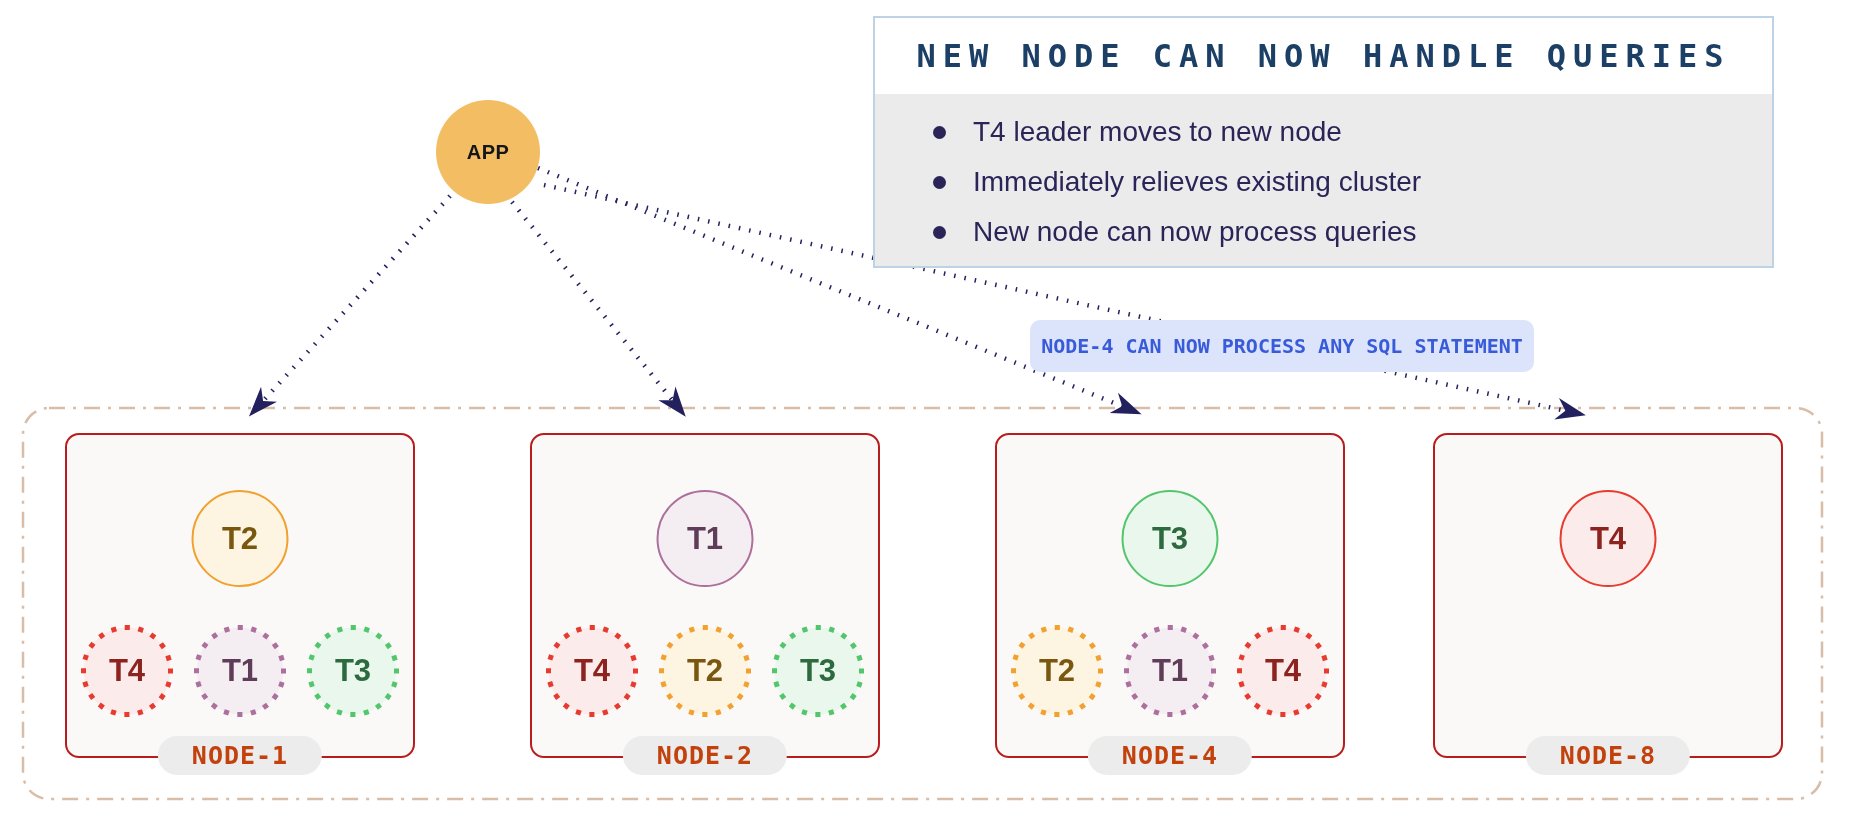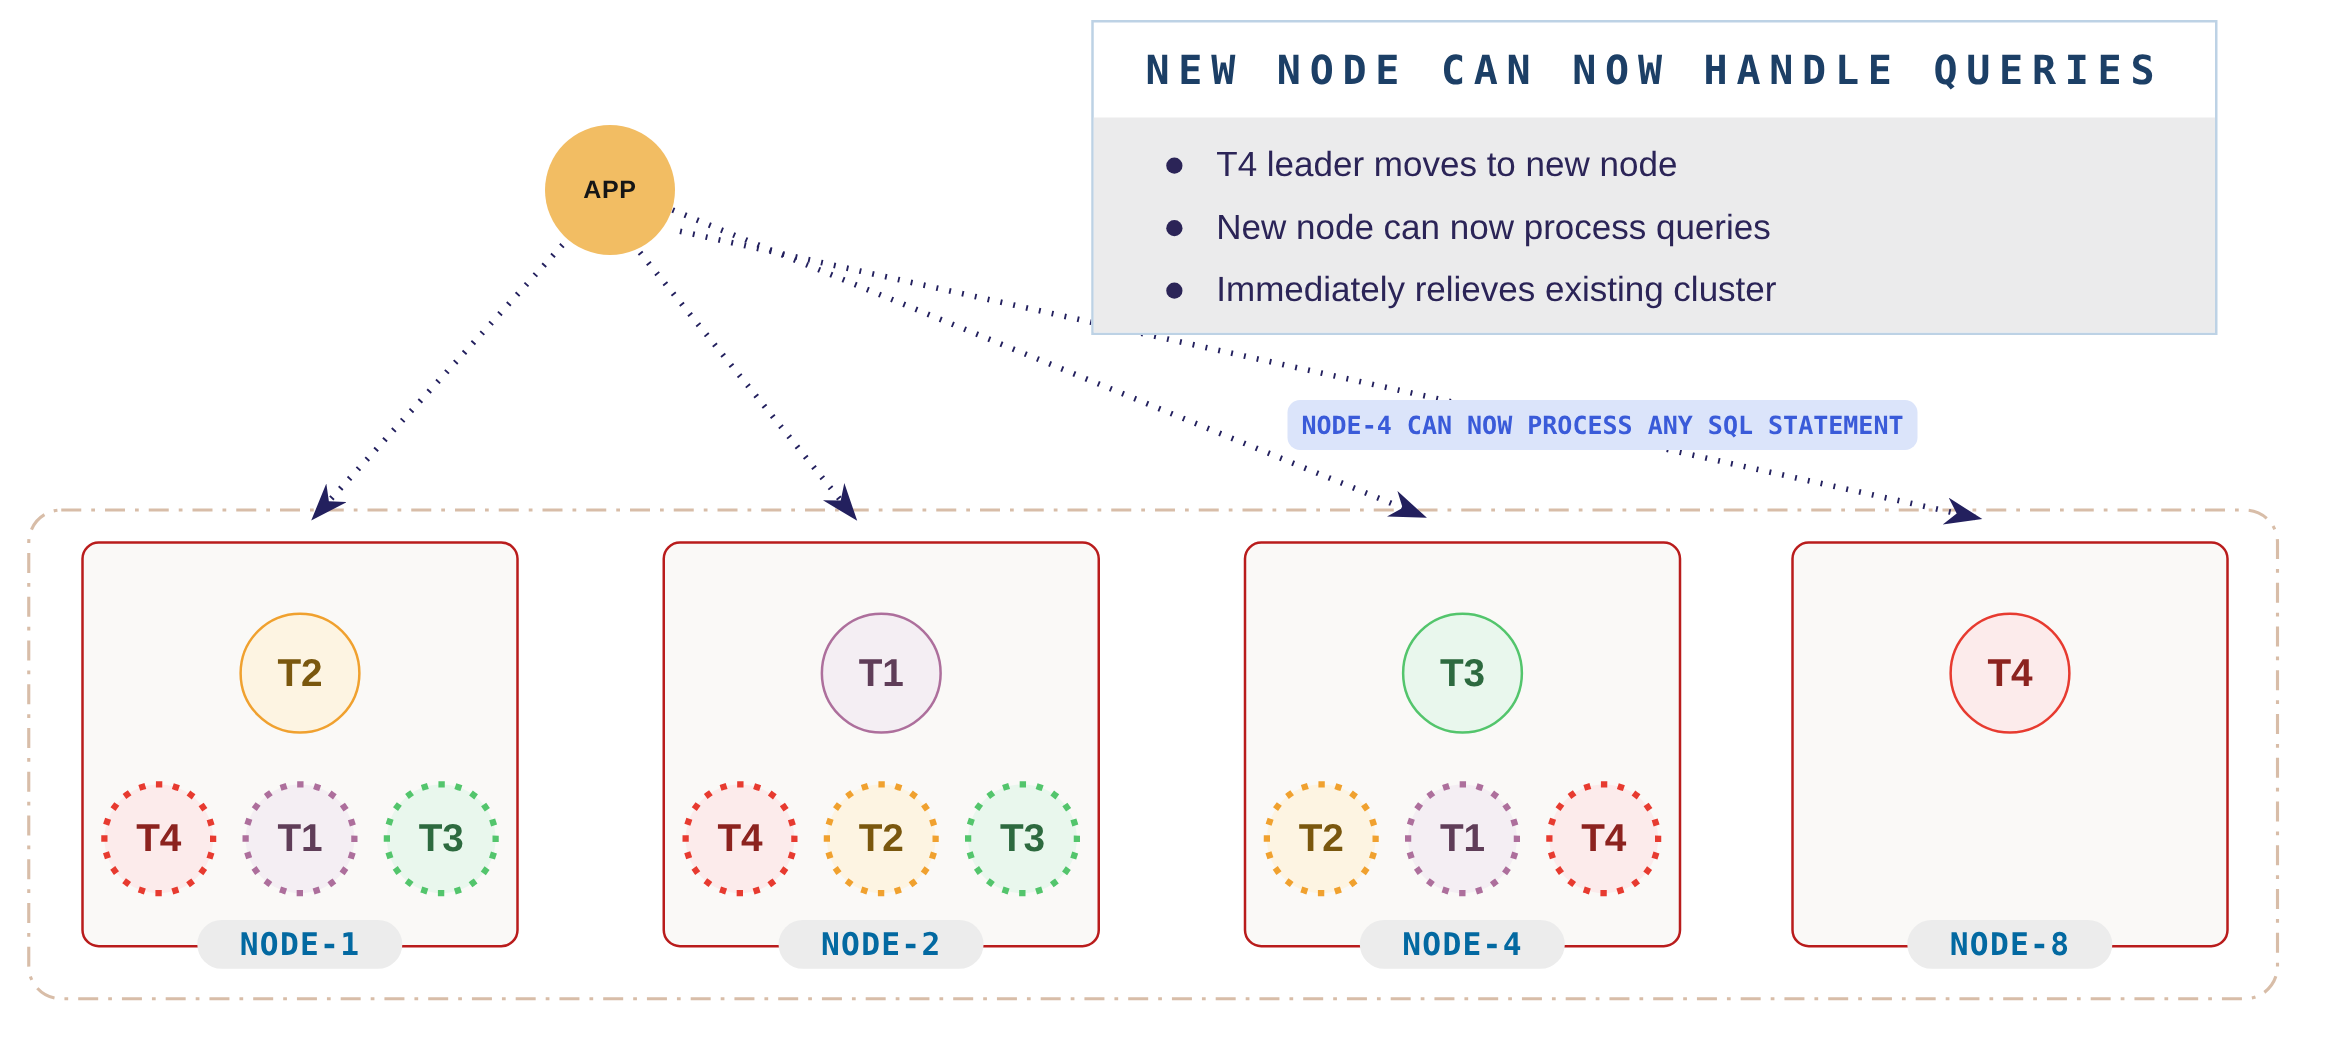--- a/index.html
+++ b/index.html
@@ -17,21 +17,21 @@
            border:2px solid #bdd2e5;box-sizing:border-box;}
   .infobox-title{height:76px;display:flex;align-items:center;justify-content:center;
                  font-family:"DejaVu Sans Mono","Liberation Mono",monospace;font-size:32px;font-weight:600;
                  color:#1c3f66;letter-spacing:7px;white-space:nowrap;}
   .infobox-body{height:calc(100% - 76px);background:#ebebec;display:flex;flex-direction:column;
                 justify-content:space-evenly;padding:4px 10px 0 58px;box-sizing:border-box;}
   .bullet{display:flex;align-items:center;gap:27px;font-size:28px;color:#2b2457;white-space:nowrap;}
   .bullet::before{content:"";width:13px;height:13px;border-radius:50%;background:#2b2457;flex:none;}
 
   
-  .callout{position:absolute;left:1030px;top:320px;width:504px;height:40px;background:#dbe4fa;
+  .callout{position:absolute;left:1030px;top:320px;width:504px;height:52px;background:#dbe4fa;
            border-radius:10px;display:flex;align-items:center;justify-content:center;
            font-family:"DejaVu Sans Mono","Liberation Mono",monospace;font-size:20px;font-weight:600;
            color:#3a5bd9;white-space:nowrap;}
 
   
   .node{position:absolute;top:433px;width:350px;height:325px;background:#faf9f7;
         border:2px solid #b91c1c;border-radius:14px;box-sizing:border-box;}
   .node-1{left:65px}.node-2{left:530px}.node-3{left:995px}.node-4{left:1433px}
 
   .leader{position:absolute;left:50%;top:55px;transform:translateX(-50%);width:97px;height:97px;
@@ -41,21 +41,21 @@
   .follower{position:relative;width:94px;height:94px;}
   .follower svg{position:absolute;left:0;top:0;}
   .ring-c{stroke:var(--ring);fill:var(--fill);}
   .follower .tlabel{position:absolute;left:0;top:0;right:0;bottom:0;
                     display:flex;align-items:center;justify-content:center;}
   .leader .tlabel{position:static;}
   .tlabel{font-weight:700;font-size:31px;color:var(--txt);}
 
   .pill{position:absolute;left:50%;bottom:-19px;transform:translateX(-50%);background:#ececec;
         border-radius:22px;padding:5px 34px;font-family:"DejaVu Sans Mono","Liberation Mono",monospace;
-        font-weight:700;font-size:25px;color:#0369a1;letter-spacing:1px;white-space:nowrap;}
+        font-weight:700;font-size:25px;color:#c2410c;letter-spacing:1px;white-space:nowrap;}
 
   
   .v-t1{--ring:#ad6f9c;--fill:#f4eef3;--txt:#5f3d58;}
   .v-t2{--ring:#f0a12f;--fill:#fdf4e2;--txt:#7a570e;}
   .v-t3{--ring:#53c56c;--fill:#e9f7ed;--txt:#2d6a3f;}
   .v-t4{--ring:#e73b30;--fill:#fcebeb;--txt:#8c231f;}
 </style>
 </head>
 <body>
 
@@ -77,22 +77,22 @@
   </svg>
 
   <div class="app">
     <span>APP</span>
   </div>
 
   <div class="infobox">
     <div class="infobox-title">NEW NODE CAN NOW HANDLE QUERIES</div>
     <div class="infobox-body">
       <div class="bullet">T4 leader moves to new node</div>
+      <div class="bullet">Immediately relieves existing cluster</div>
       <div class="bullet">New node can now process queries</div>
-      <div class="bullet">Immediately relieves existing cluster</div>
     </div>
   </div>
 
   <div class="callout">NODE-4 CAN NOW PROCESS ANY SQL STATEMENT</div>
 
   <div class="node node-1">
     <div class="leader v-t2">
       <span class="tlabel">T2</span>
     </div>
     <div class="followers">

